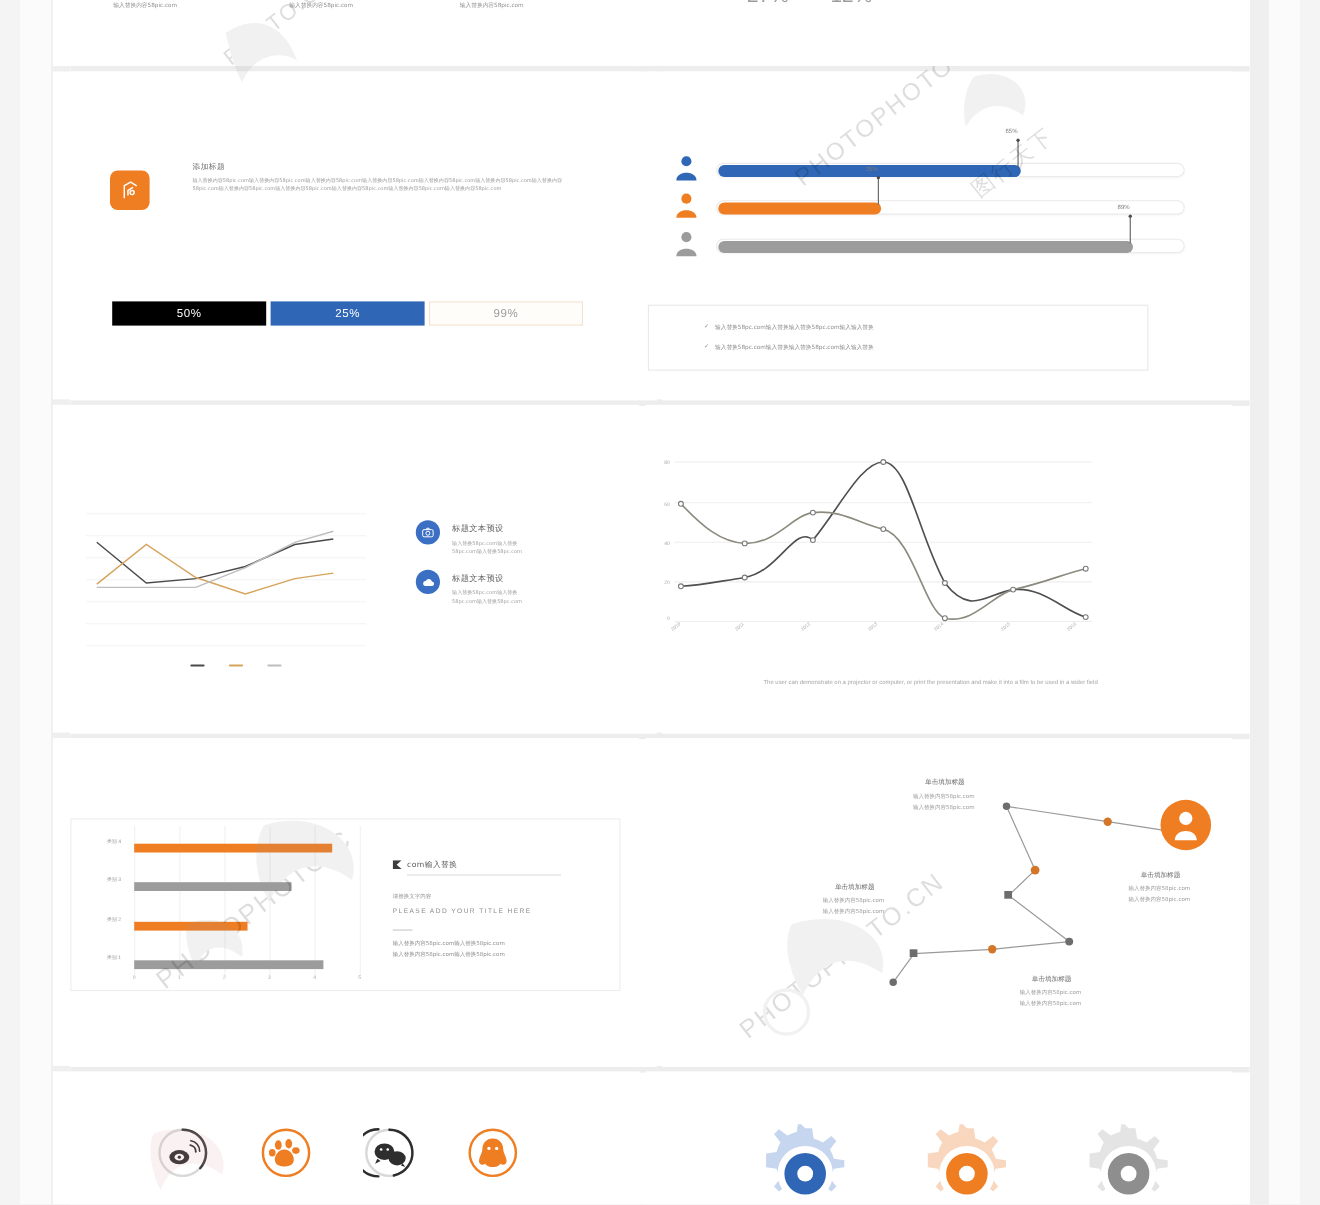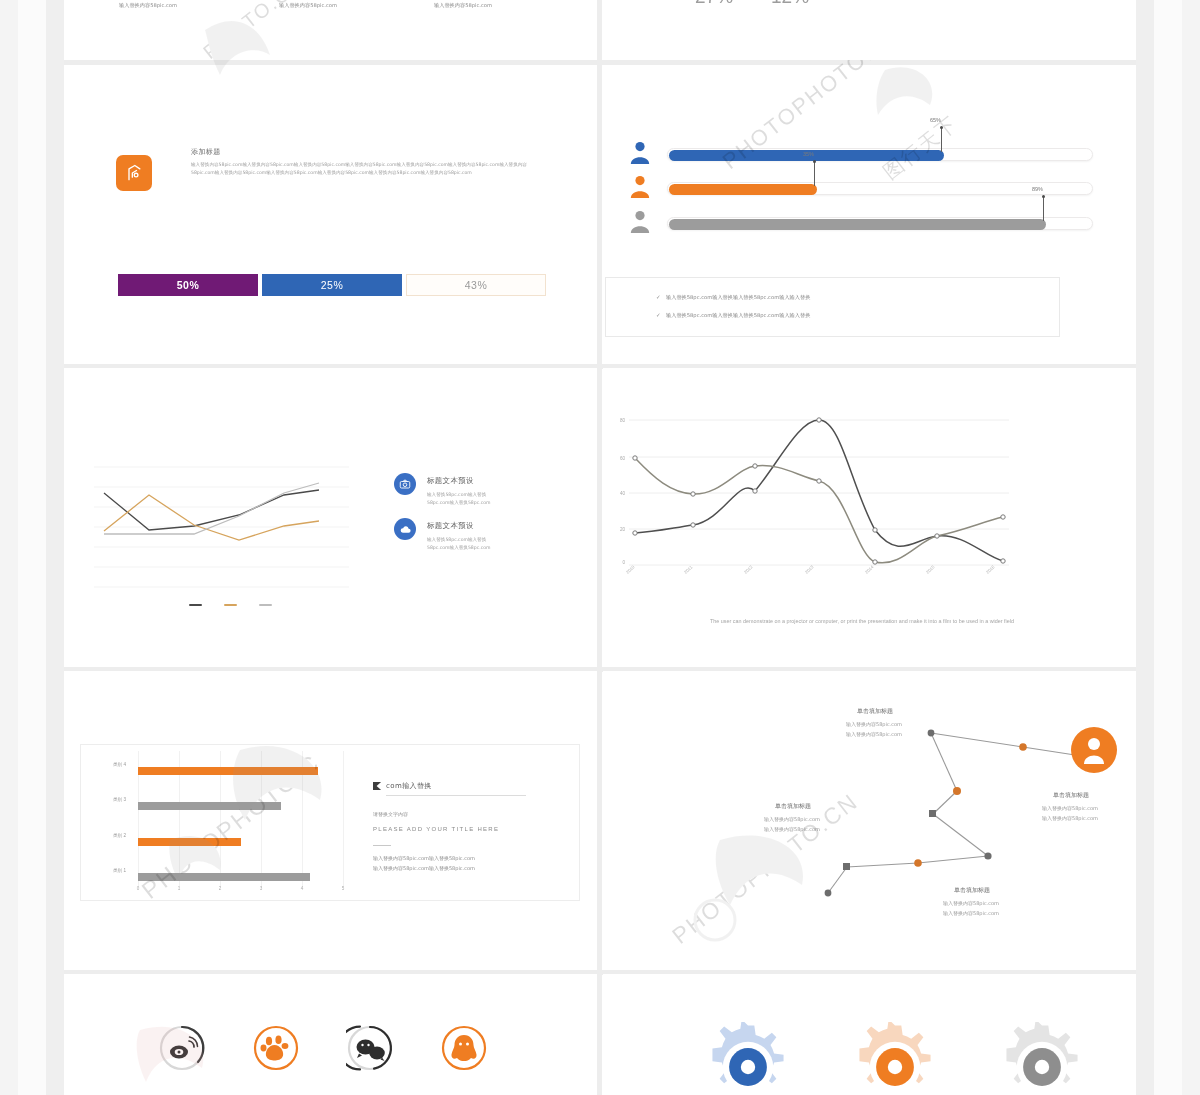--- a/index.html
+++ b/index.html
@@ -9,21 +9,21 @@
     font-family: "Liberation Sans", "DejaVu Sans", sans-serif;
     overflow: hidden;
     position: relative;
   }
   .page-canvas {
     position: absolute; left: 0; top: 0;
     width: 1200px; height: 1095px;
     background: linear-gradient(90deg,#f4f4f4 0px,#f4f4f4 18px,#fbfbfb 18px,#fbfbfb 46px,#efefef 46px,#efefef 64px,#ffffff 64px,#ffffff 1136px,#efefef 1136px,#efefef 1154px,#fbfbfb 1154px,#fbfbfb 1182px,#f4f4f4 1182px,#f4f4f4 1200px);
   }
   .grid {
-    position: absolute; left: 64px; top: 0; width: 1072px; height: 872px;
+    position: absolute; left: 48px; top: 0; width: 1072px; height: 872px;
   }
   .slide {
     position: absolute;
     background: #ffffff;
     overflow: hidden;
   }
   .sep-h { position:absolute; left:64px; width:1072px; height:5px; background:#ededed; }
   .sep-v { position:absolute; top:0; width:5px; height:1095px; background:#ededed; }
 
   
@@ -45,21 +45,21 @@
   .iconsq {
     position:absolute; width:36px; height:36px; border-radius:7px;
     background:#ef7d22; display:flex; align-items:center; justify-content:center;
   }
   .s3-title { position:absolute; font-size:7px; color:#6d6d6d; letter-spacing:.4px; }
   .s3-body { position:absolute; width:350px; font-size:4.6px; color:#9b9b9b; line-height:1.85; }
   .pctbar {
     position:absolute; height:22px; display:flex; align-items:center; justify-content:center;
     font-size:10.5px; letter-spacing:.5px;
   }
-  .pctbar.o { background:#701a75; color:#ffffff;font-weight:bold; }
+  .pctbar.o { background:#000000; color:#ffffff; }
   .pctbar.b { background:#2f66b5; color:#ffffff; }
   .pctbar.w { background:#fffdfa; color:#9a9a9a; border:1px solid #f2e2cf; }
 
   
   .s4 { left:539px; top:65px; width:533px; height:298px; }
   .pb-track {
     position:absolute; height:13px; border-radius:7px; background:#ffffff;
     border:1px solid #eceaea; box-shadow:0 1px 2px rgba(0,0,0,.05);
   }
   .pb-fill { position:absolute; height:11px; border-radius:6px; top:1px; left:1px; }
@@ -156,21 +156,21 @@
         <path d="M6 20 L6 7 L13 3 L19 7"></path>
         <path d="M10 17 L10 12 L15 9"></path>
         <circle cx="14.5" cy="14.5" r="2.2"></circle>
       </svg>
     </div>
     <div class="cn s3-title" style="left:127px; top:82px;">添加标题</div>
     <div class="cn s3-body" style="left:127px; top:96px;">输入替换内容58pic.com输入替换内容58pic.com输入替换内容58pic.com输入替换内容58pic.com输入替换内容58pic.com输入替换内容58pic.com输入替换内容58pic.com输入替换内容58pic.com输入替换内容58pic.com输入替换内容58pic.com输入替换内容58pic.com输入替换内容58pic.com</div>
 
     <div class="pctbar o" style="left:54px; top:209px; width:140px;">50%</div>
     <div class="pctbar b" style="left:198px; top:209px; width:140px;">25%</div>
-    <div class="pctbar w" style="left:342px; top:209px; width:140px;">43%</div>
+    <div class="pctbar w" style="left:342px; top:209px; width:140px;">99%</div>
   </div>
 
   <div class="slide s4">
 
     <svg style="position:absolute;left:26px;top:76px" width="22" height="24" viewBox="0 0 24 26">
       <circle cx="12" cy="6" r="5" fill="#2f66b5"></circle>
         <path d="M2 25 C2 15 22 15 22 25 Z" fill="#2f66b5"></path>
     </svg>
     <div class="pb-track" style="left:64px; top:83px; width:426px;">
       <div class="pb-fill" style="width:275px; background:#2f66b5;"></div>

